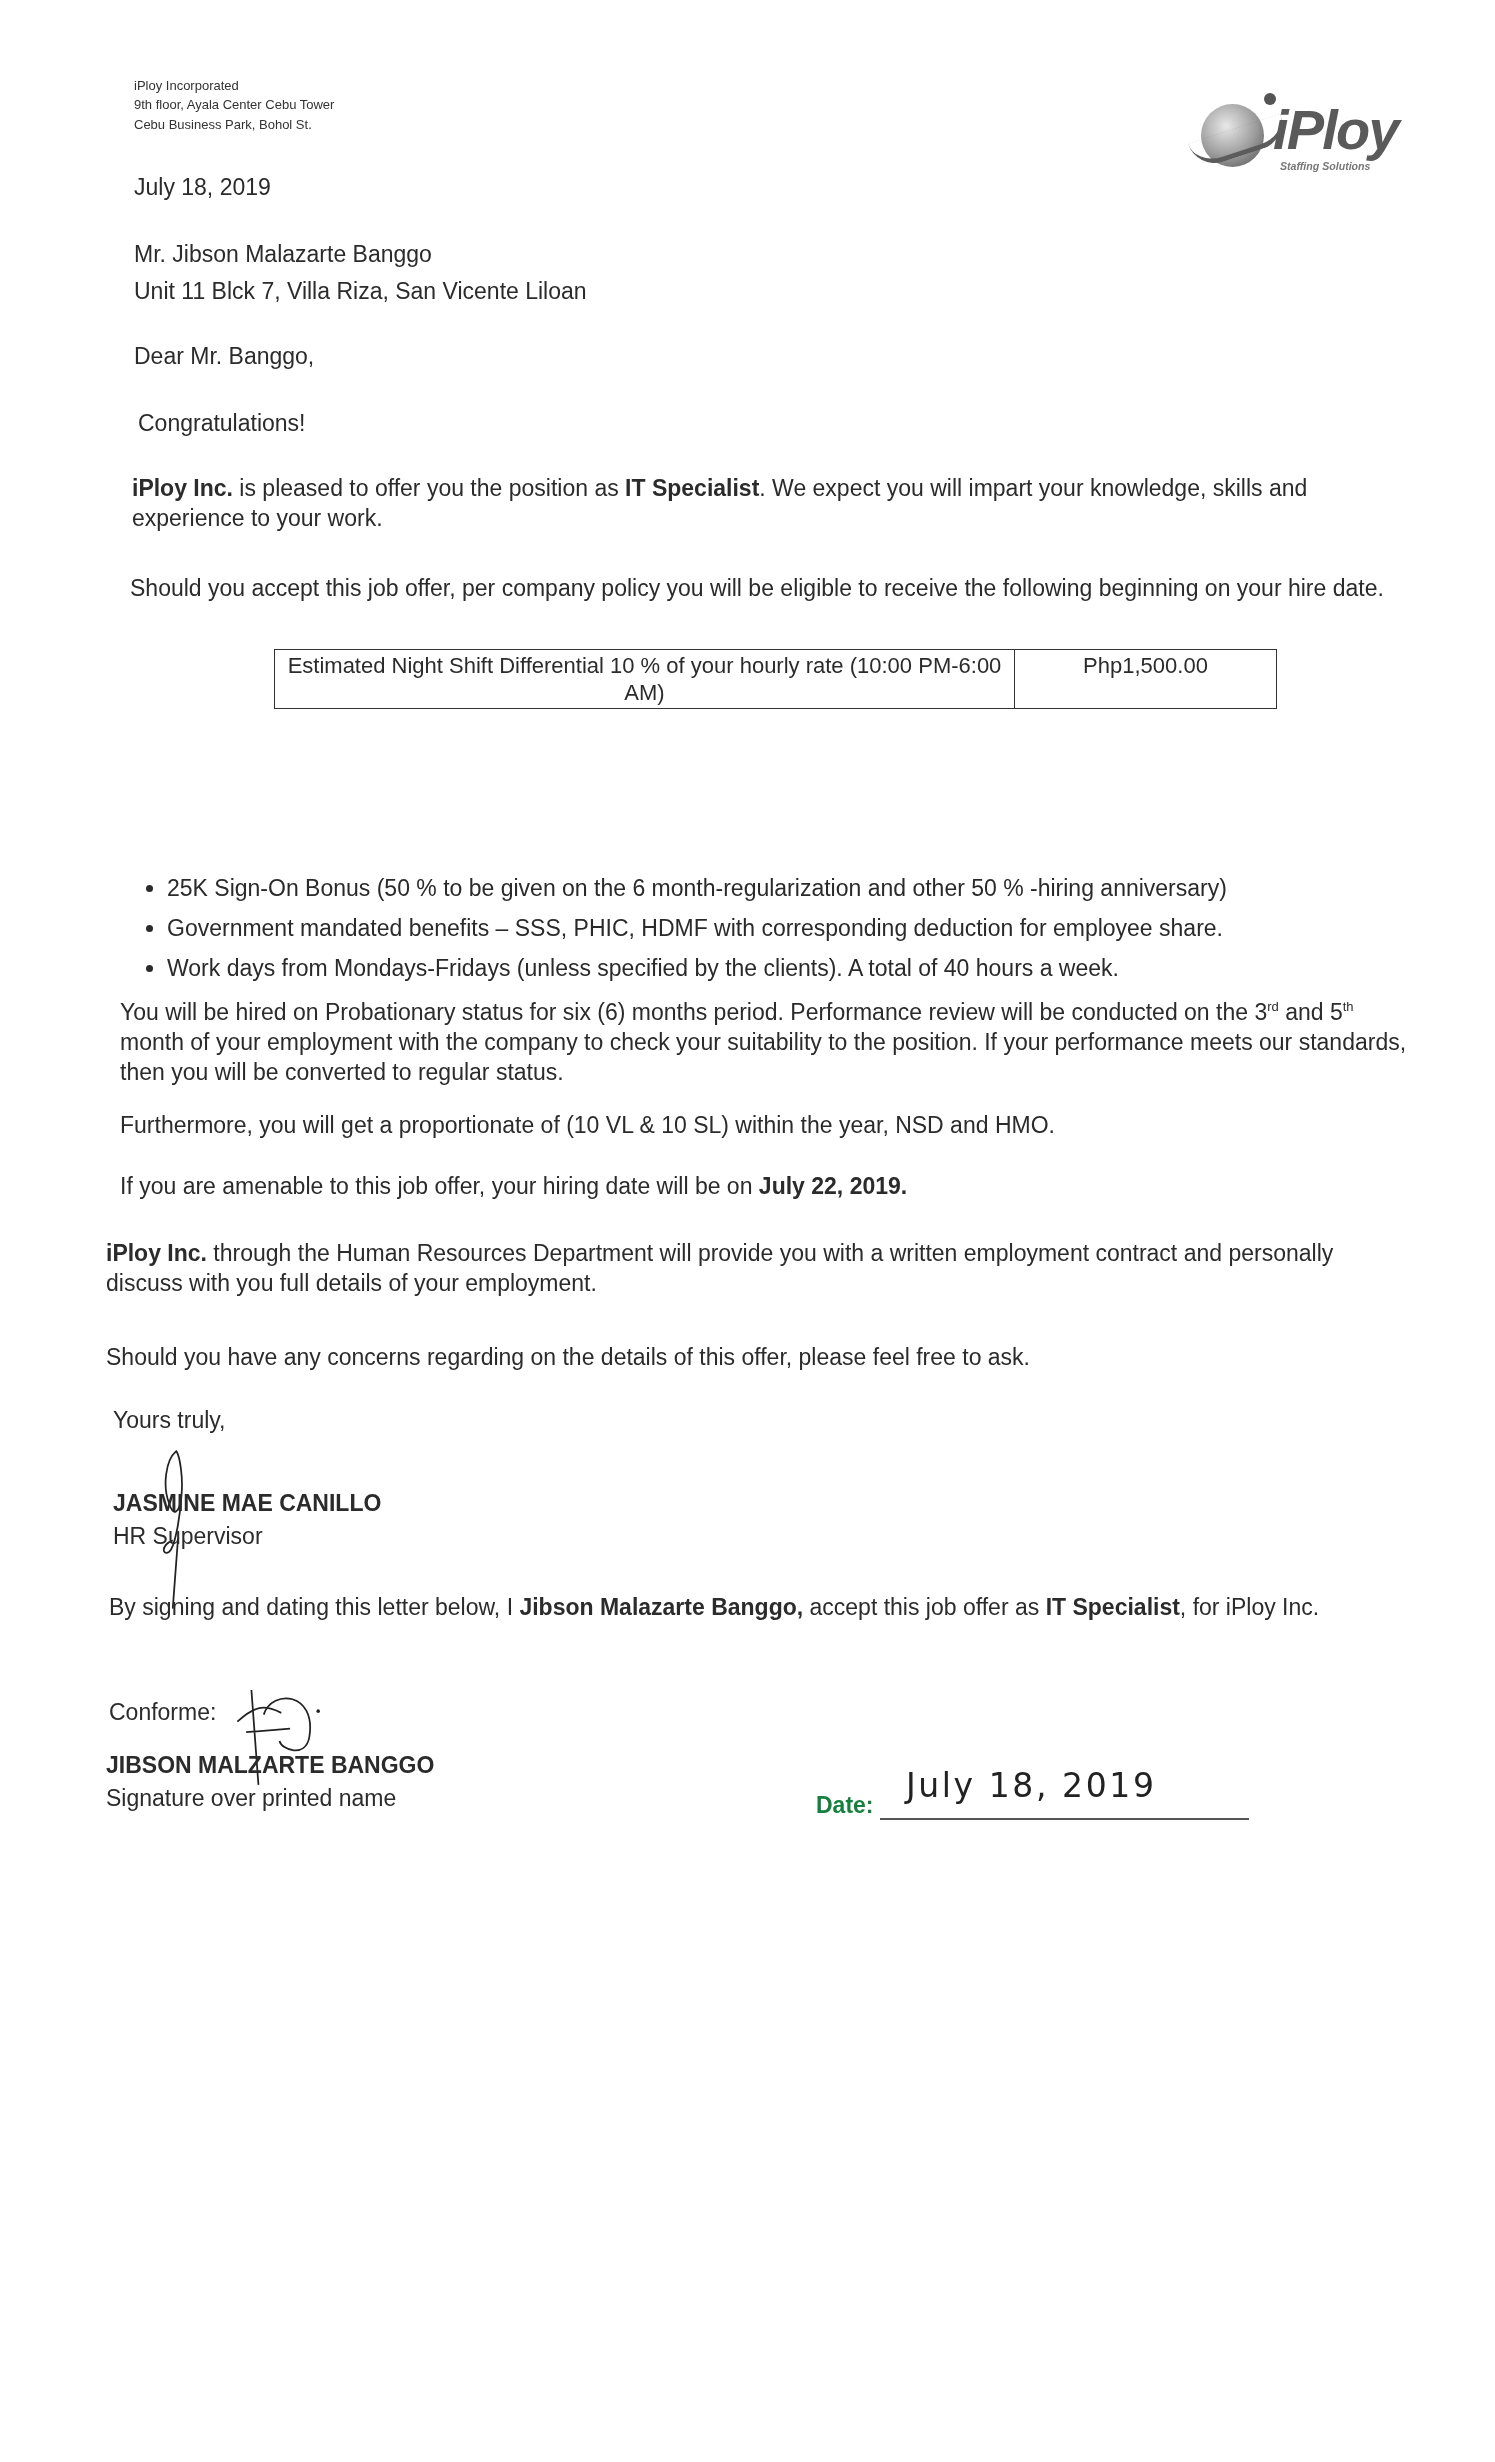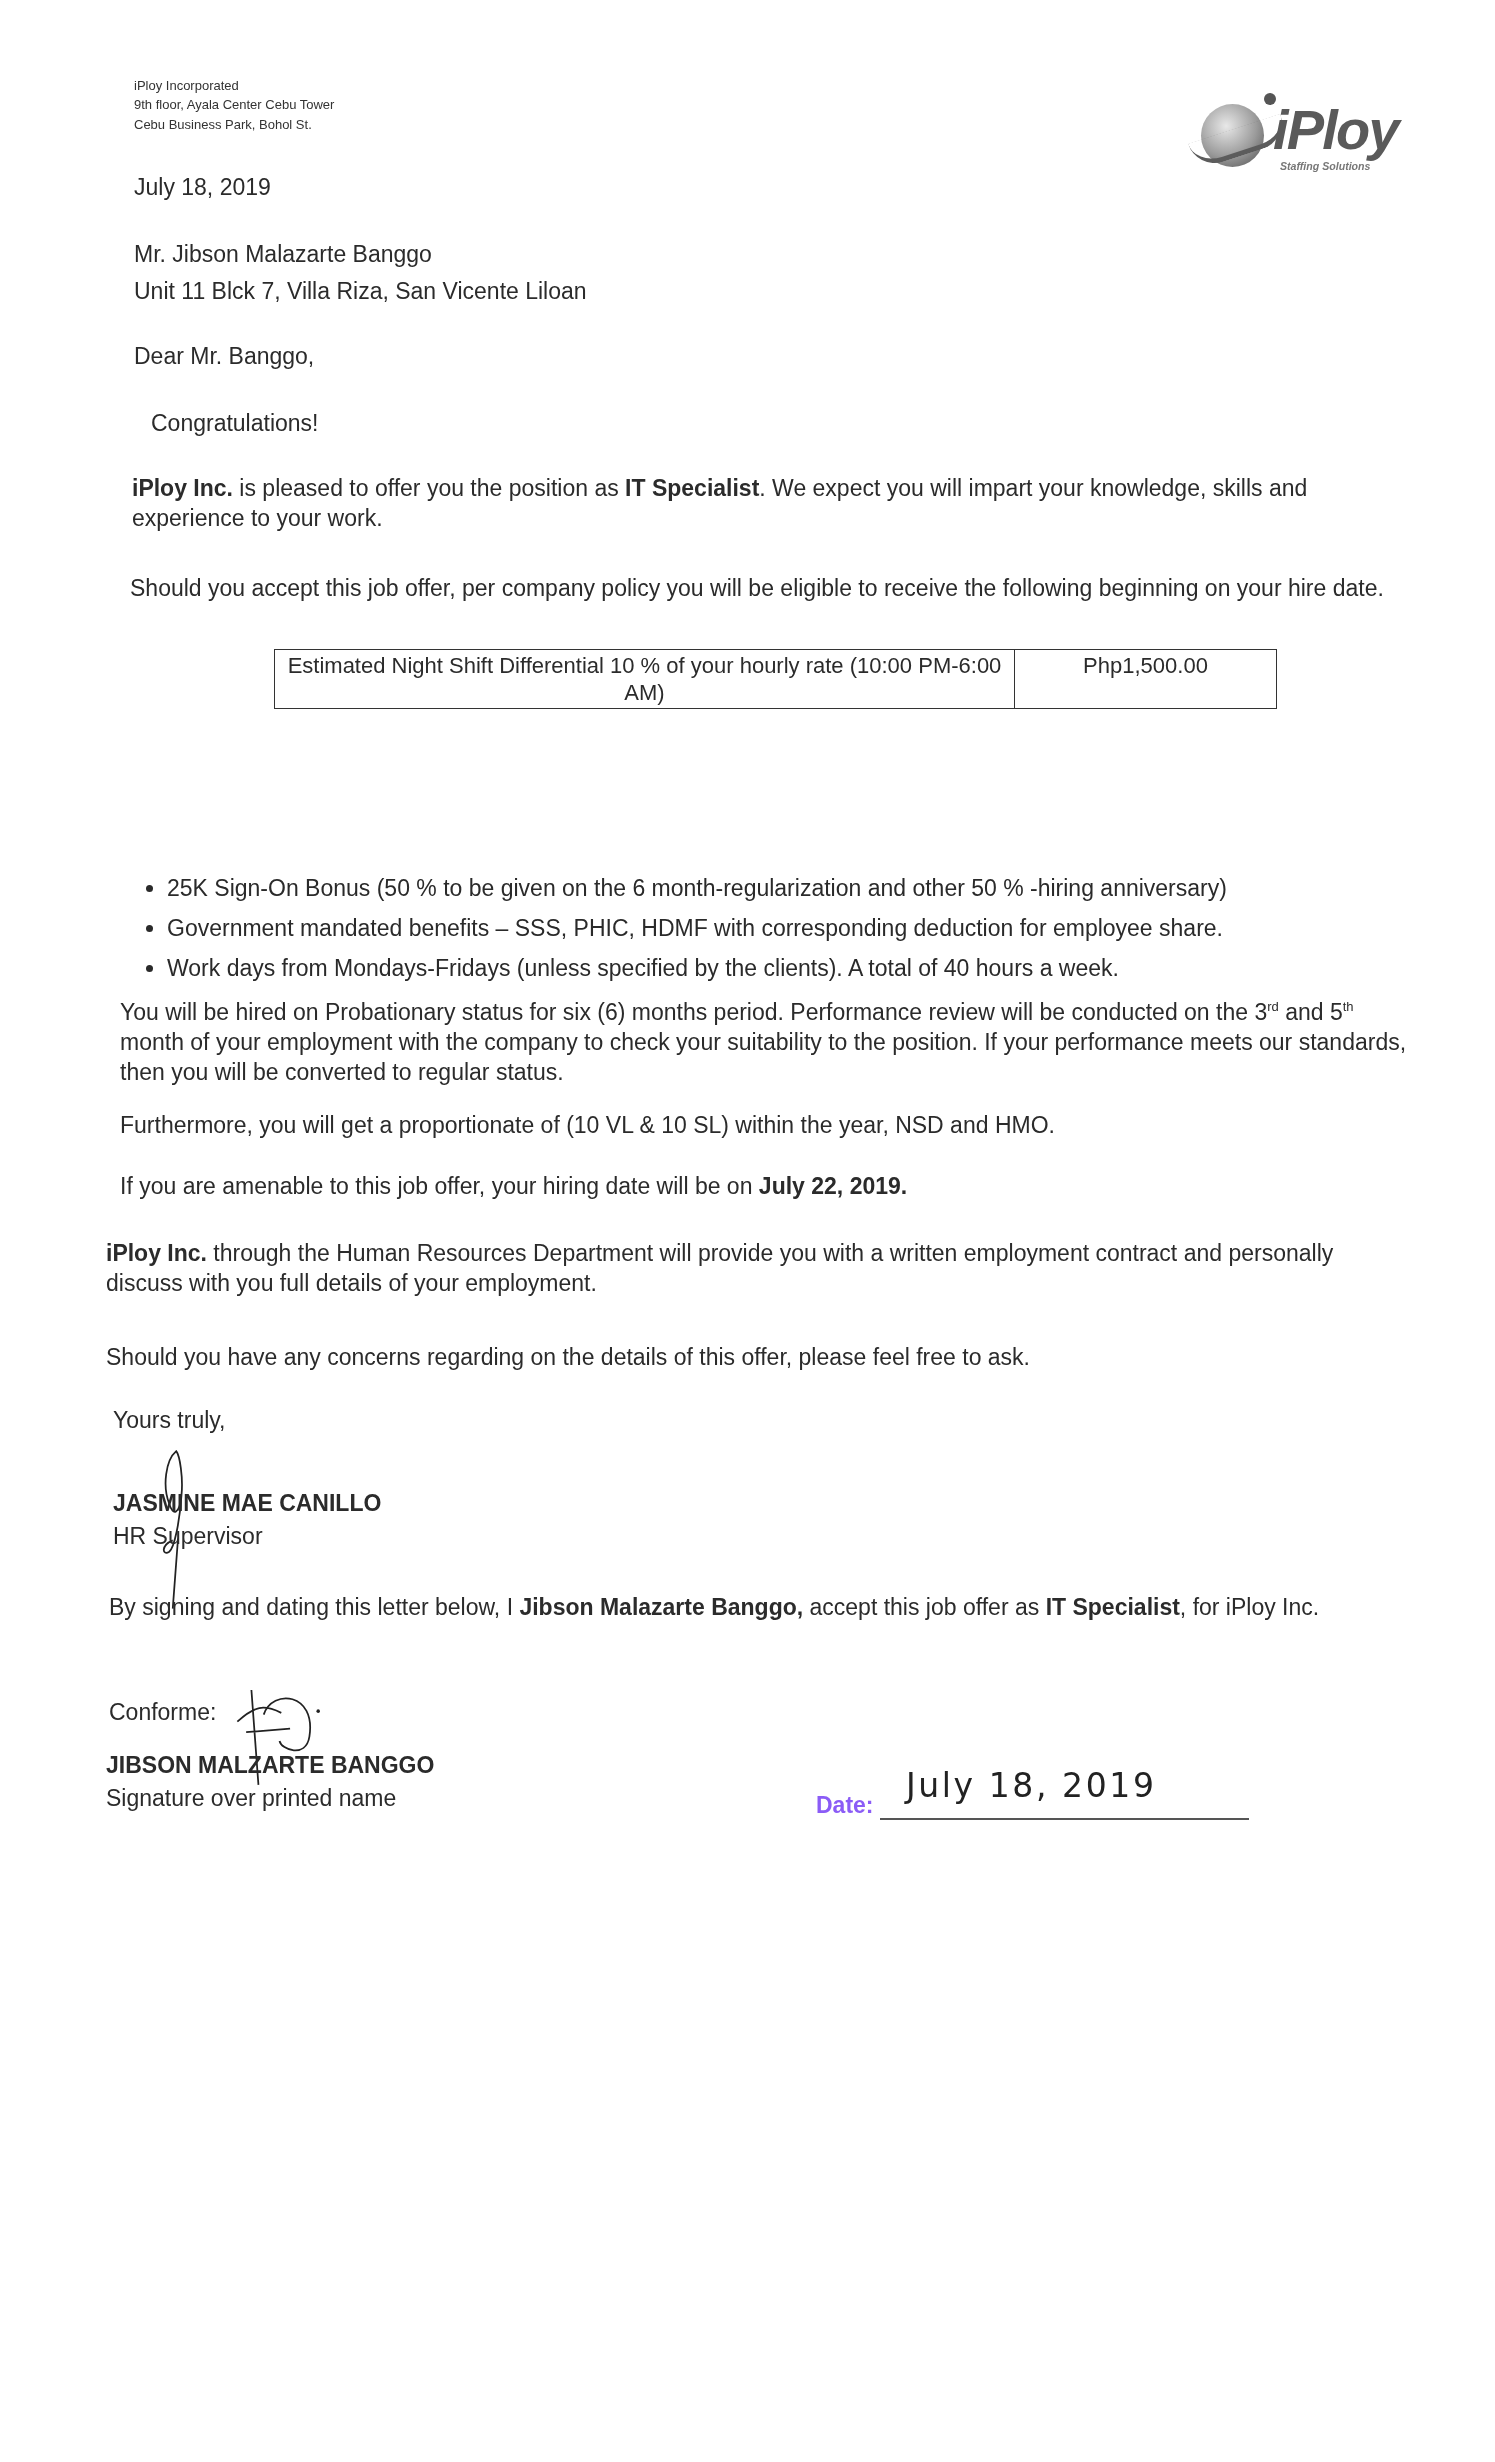--- a/index.html
+++ b/index.html
@@ -54,21 +54,21 @@
   <div class="swoosh"></div>
   <div class="dot"></div>
   <div class="word">iPloy</div>
   <div class="tag">Staffing Solutions</div>
 </div>
 
 <div class="abs p" style="left:134px; top:172px;">July 18, 2019</div>
 <div class="abs p" style="left:134px; top:239px;">Mr. Jibson Malazarte Banggo</div>
 <div class="abs p" style="left:134px; top:276px;">Unit 11 Blck 7, Villa Riza, San Vicente Liloan</div>
 <div class="abs p" style="left:134px; top:341px;">Dear Mr. Banggo,</div>
-<div class="abs p" style="left:151px; top:408px;">Congratulations!</div>
+<div class="abs p" style="left:138px; top:408px;">Congratulations!</div>
 
 <div class="abs p" style="left:132px; top:473px; width:1293px;">
   <span class="b">iPloy Inc.</span><span> is pleased to offer you the position as </span><span class="b">IT Specialist</span><span>. We expect you will impart your knowledge, skills and experience to your work.</span>
 </div>
 
 <div class="abs p" style="left:130px; top:573px; width:1302px;">Should you accept this job offer, per company policy you will be eligible to receive the following beginning on your hire date.</div>
 
 <table class="comp">
   <tbody>
     <tr>
@@ -116,18 +116,18 @@
 
 <svg class="sig" style="left:211px; top:1688px;" width="123" height="106" viewBox="0 0 140 120">
   <path d="M46 2 L54 110 M30 38 C50 20, 60 18, 80 28 M40 50 L90 46 M60 30 C70 0, 120 5, 112 55 C108 80, 80 70, 78 60" fill="none" stroke="#222" stroke-width="2"></path>
   <circle cx="122" cy="26" r="2" fill="#222"></circle>
 </svg>
 
 <div class="abs p b" style="left:106px; top:1750px;">JIBSON MALZARTE BANGGO</div>
 <div class="abs p" style="left:106px; top:1783px;">Signature over printed name</div>
 
 <div class="abs p" style="left:816px; top:1790px;">
-  <span class="b" style="color:#8b5cf6;">Date:</span>
+  <span class="b" style="color:#15803d;">Date:</span>
   <span class="underline">
     <span class="abs hand" style="left:26px; top:-21px; white-space:nowrap;">July 18, 2019</span>
   </span>
 </div>
 
 
 </body></html>

